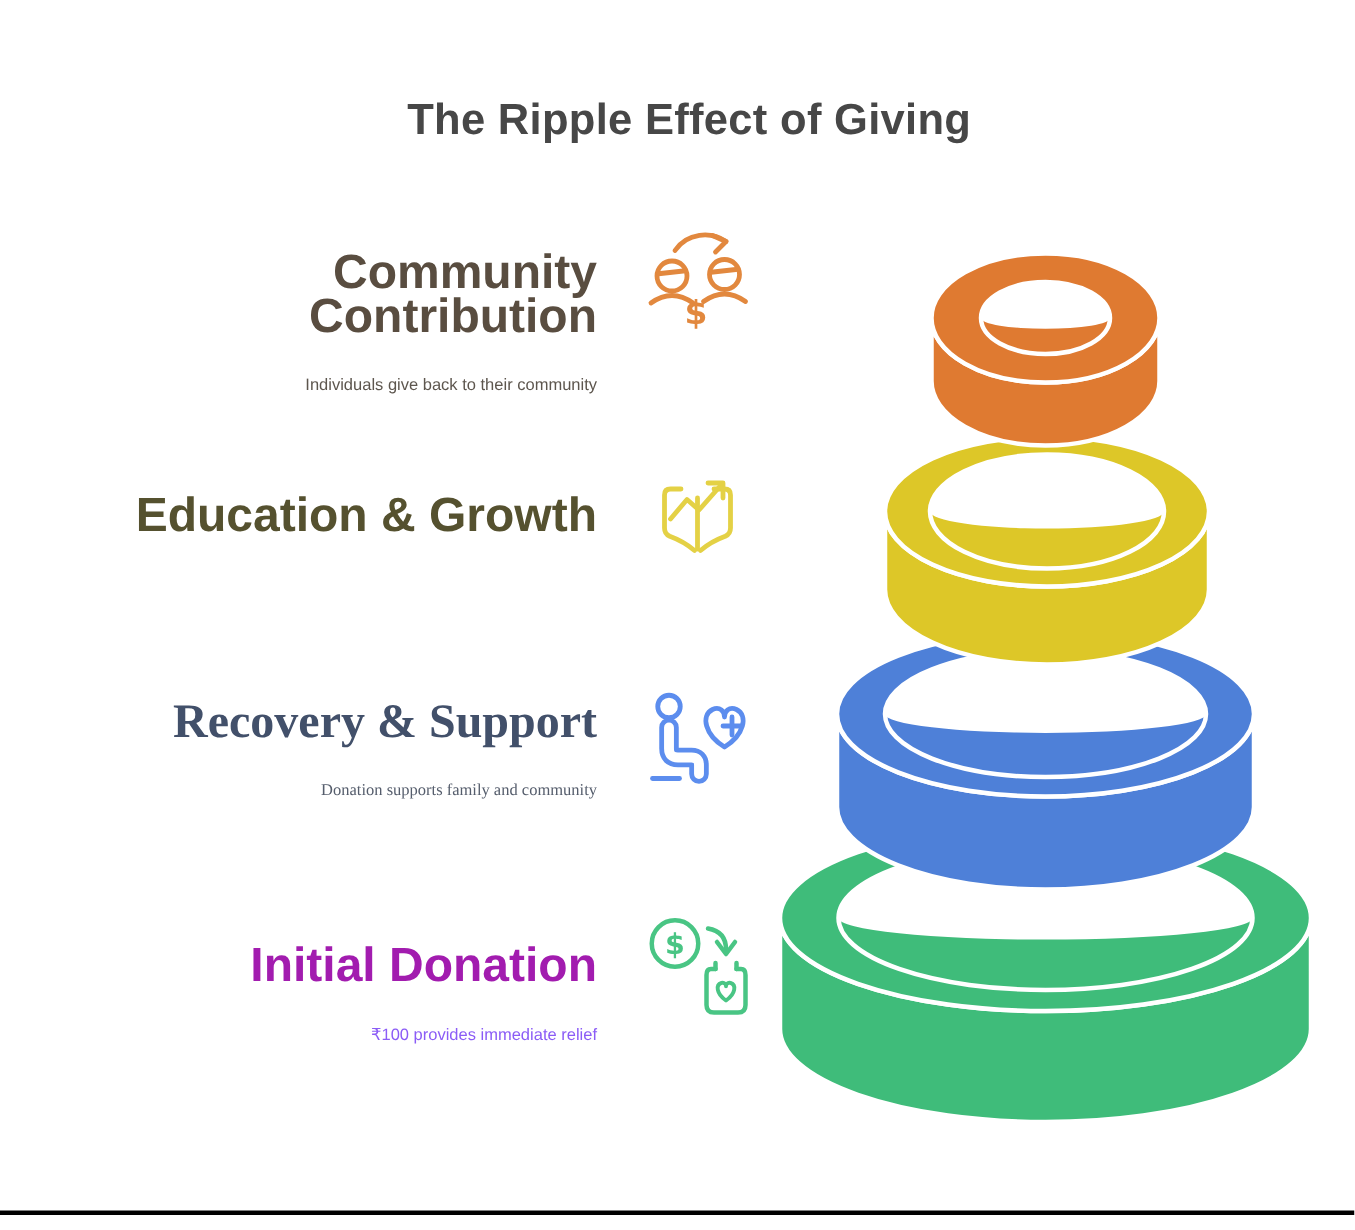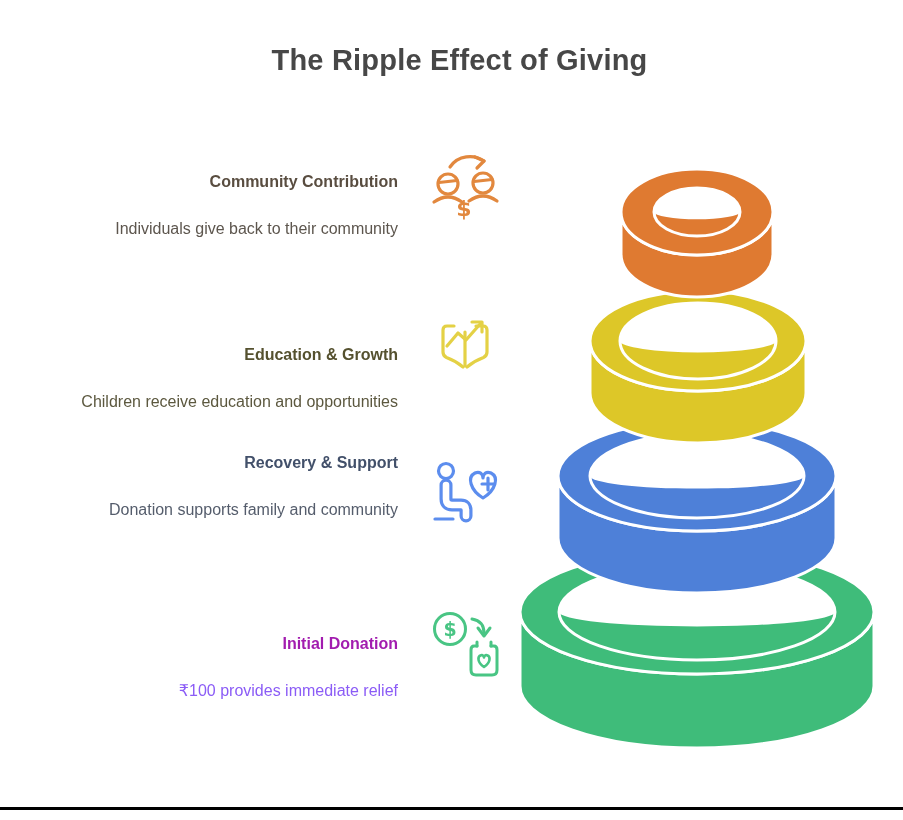--- a/index.html
+++ b/index.html
@@ -3,31 +3,31 @@
 <meta charset="utf-8">
 <style>
   html,body { margin:0; padding:0; background:#ffffff; }
   body {
     width:903px; height:820px; overflow:hidden;
     font-family:"Liberation Sans","DejaVu Sans",sans-serif;
   }
   .canvas { position:relative; width:903px; height:820px; background:#fff; overflow:hidden; }
 
   .title {
-    position:absolute; top:40px; left:0; width:100%;
+    position:absolute; top:60px; left:0; width:100%;
     margin:0; padding-left:16px; box-sizing:border-box;
     text-align:center; font-size:29px; font-weight:700; line-height:40px;
     letter-spacing:0.2px;
   }
 
   .text-col { position:absolute; right:505px; width:352px; text-align:right; }
-  .heading  { font-size:16px; font-weight:700; line-height:29px; }
-  .desc     { font-size:16px; line-height:21px; margin-top:22px; }
+  .heading  { font-size:32px; font-weight:700; line-height:29px; }
+  .desc     { font-size:11px; line-height:21px; margin-top:22px; }
 
-  .tc-0 { top:167px; } .tc-1 { top:340px; } .tc-2 { top:448px; } .tc-3 { top:629px; }
+  .tc-0 { top:167px; } .tc-1 { top:329px; } .tc-2 { top:466px;font-family:Liberation Serif, serif; } .tc-3 { top:629px; }
 
   .icon-box { position:absolute; left:427px; width:74px; height:74px; }
   .ib-0 { top:147px; } .ib-1 { top:302px; } .ib-2 { top:452px; } .ib-3 { top:606px; }
   .icon-box svg { width:74px; height:74px; display:block; }
 
   #rings-svg { position:absolute; left:0; top:0; }
 
   .bottom-rule { position:absolute; left:0; top:807px; width:100%; height:3px; }
 </style>
 </head>
@@ -73,21 +73,20 @@
       <circle cx="56" cy="36" r="10"></circle>
       <path d="M 47 34.5 L 65 32.5"></path>
       <path d="M 7 55 Q 21 45 35 55"></path>
       <path d="M 42 54 Q 56 44 70 54"></path>
       <text x="37" y="69" text-anchor="middle" font-family="DejaVu Sans, Liberation Sans, sans-serif" font-size="22" font-weight="bold" fill="currentColor" stroke="none">$</text>
     </svg>
   </div>
 
   <div class="text-col tc-1">
     <div class="heading" style="color: rgb(85, 81, 47);">Education &amp; Growth</div>
-    <div class="desc" style="color: rgb(92, 88, 63);">Children receive education and opportunities</div>
   </div>
   <div class="icon-box ib-1" style="color: rgb(228, 209, 69);">
     <svg viewBox="0 0 74 74" fill="none" stroke="currentColor" stroke-width="3.2" stroke-linecap="round" stroke-linejoin="round">
       <path d="M 27 24 L 20 24 Q 16 24 16 28 L 16 50 Q 16 54 19.5 55.5 Q 29 59 36 65"></path>
       <path d="M 49 24 L 56 24 Q 60 24 60 28 L 60 50 Q 60 54 56.5 55.5 Q 47 59 40 65"></path>
       <path d="M 38 30 L 38 64"></path>
       <path d="M 20 44 L 31 31 L 39 38 L 54 21"></path>
       <path d="M 45 20 L 55 20 L 55 30"></path>
     </svg>
   </div>

